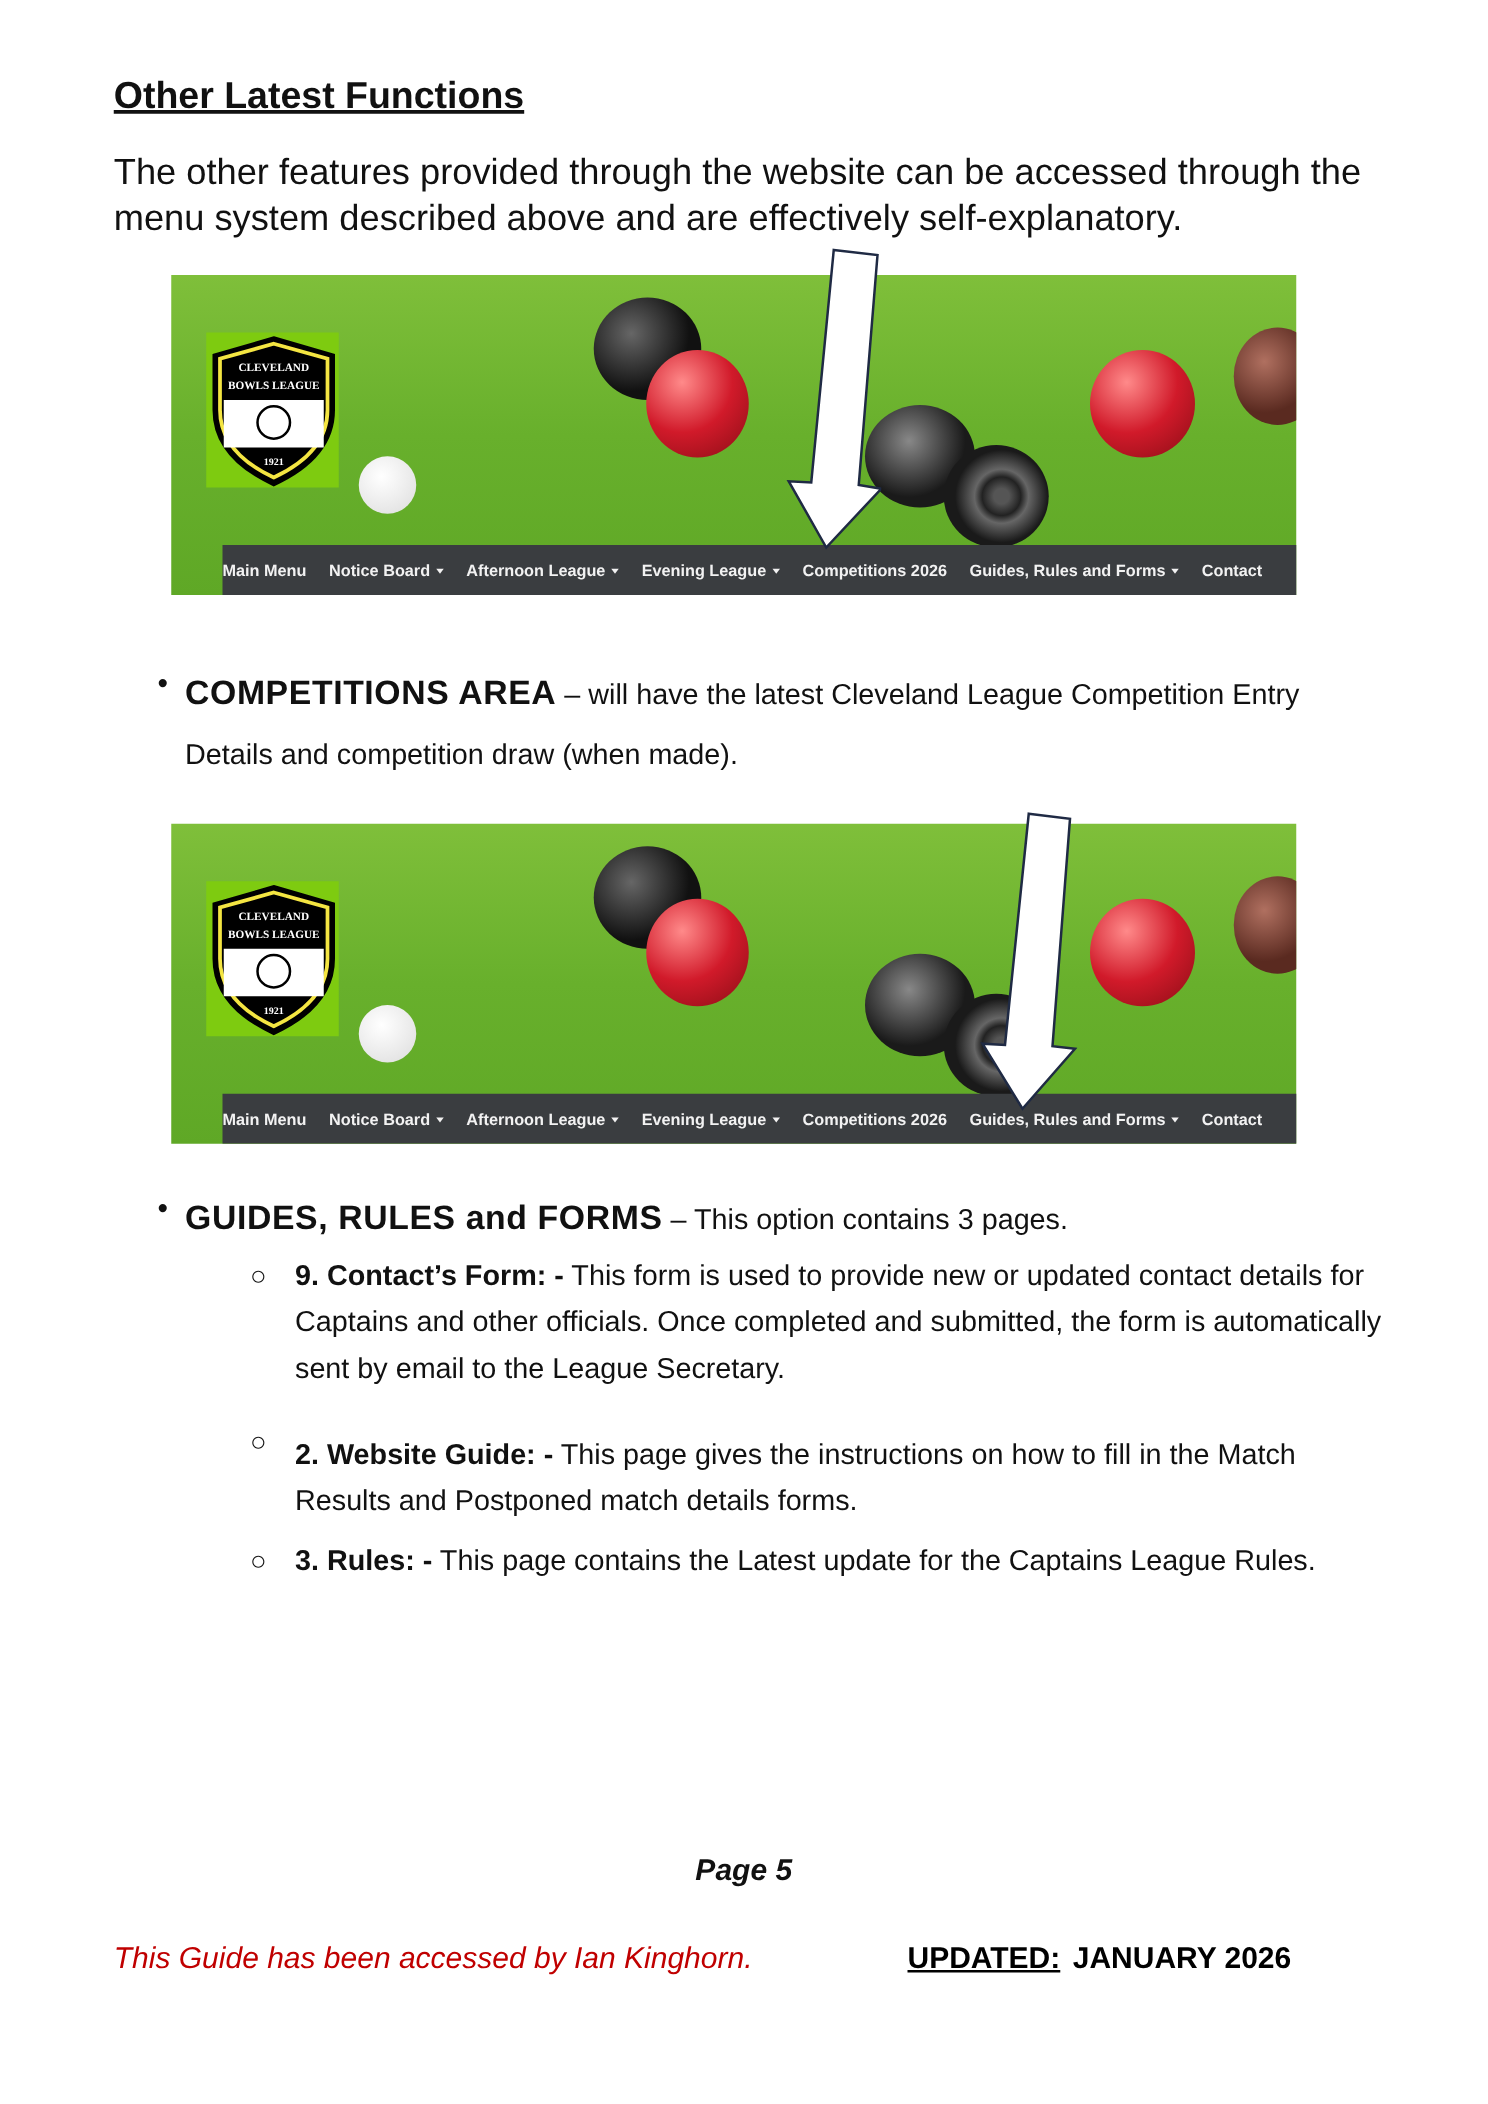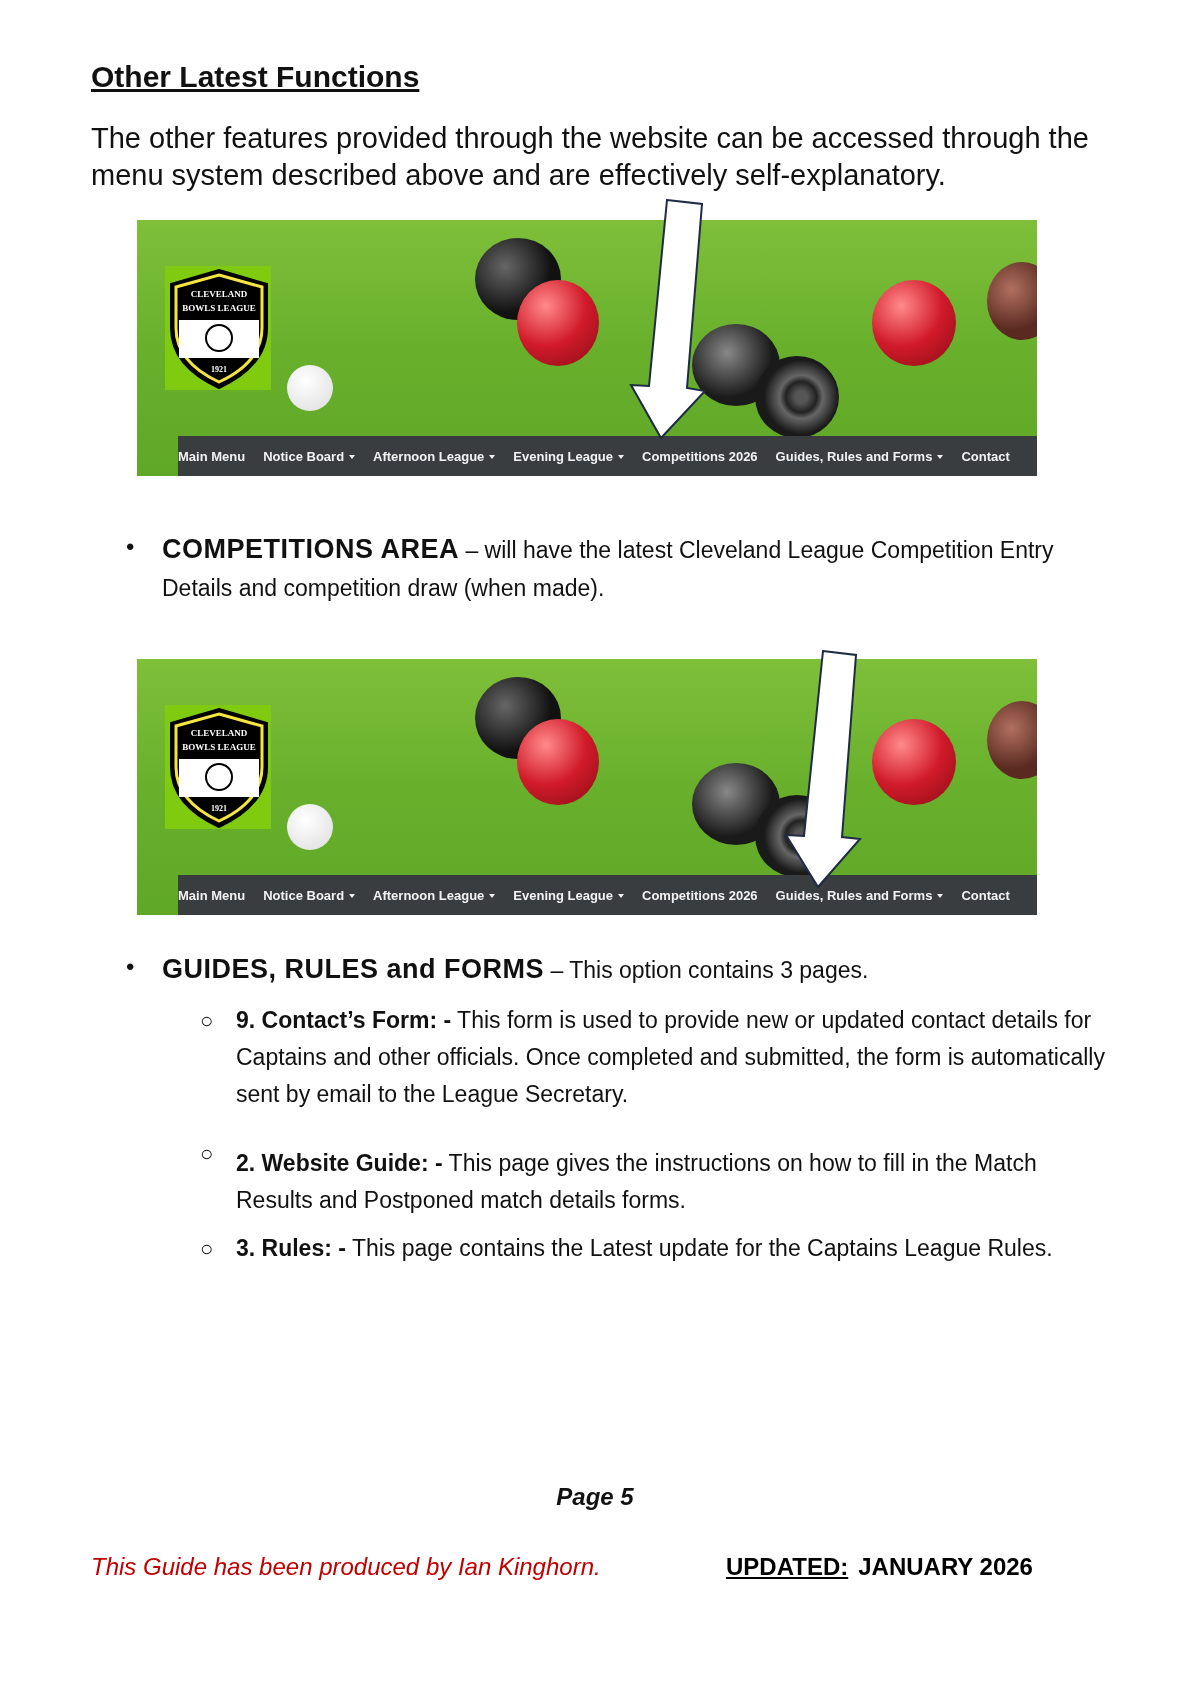--- a/index.html
+++ b/index.html
@@ -7,21 +7,21 @@
   .h1{position:absolute;left:91px;top:60px;font-size:30px;font-weight:bold;text-decoration:underline;}
   .intro{position:absolute;left:91px;top:120px;width:1000px;font-size:29px;line-height:37px;}
   .banner{position:absolute;left:137px;width:900px;height:256px;background:linear-gradient(180deg,#7fbf3a 0%,#68b02c 50%,#5fa826 100%);overflow:hidden;font-weight:bold;}
   .nav{position:absolute;left:0;bottom:0;width:100%;height:40px;background:#3a3d40;display:flex;align-items:center;padding-left:0;box-sizing:border-box;margin-left:41px;}
   .nav span{color:#f2f2f2;font-size:13px;margin-right:18px;white-space:nowrap;}
   .caret{display:inline-block;width:0;height:0;border-left:3px solid transparent;border-right:3px solid transparent;border-top:4px solid #f2f2f2;margin-left:5px;vertical-align:middle;}
   .logo-bg{position:absolute;left:28px;top:46px;width:106px;height:124px;background:#7ecb10;}
   .shield{position:absolute;left:30px;top:46px;}
   .ball{position:absolute;border-radius:50%;}
   .bullet{position:absolute;left:126px;font-size:24px;}
-  .btext{position:absolute;left:162px;width:950px;font-size:23px;line-height:38px;}
+  .btext{position:absolute;left:148px;width:950px;font-size:23px;line-height:48px;}
   .btitle{font-family:"Liberation Sans",sans-serif;font-weight:bold;font-size:27px;letter-spacing:0.5px;}
   .sub{position:absolute;left:200px;font-size:22px;}
   .stext{position:absolute;left:236px;width:880px;font-size:23px;line-height:37px;}
   .page{position:absolute;left:0;width:1190px;text-align:center;top:1483px;font-size:24px;font-weight:bold;font-style:italic;}
   .credit{position:absolute;left:91px;top:1553px;font-size:24px;font-style:italic;color:#c00000;}
   .updated{position:absolute;left:726px;top:1553px;font-size:24px;font-weight:bold;color:#000000;}
   .updated u{margin-right:10px;}
   .arrow{position:absolute;}
 </style>
 </head>
@@ -113,14 +113,14 @@
 <div class="stext" style="top:1135px;margin-top:10px;">
   <b>2. Website Guide: -</b><span> This page gives the instructions on how to fill in the Match Results and Postponed match details forms.</span>
 </div>
 
 <div class="sub" style="top:1236px;">○</div>
 <div class="stext" style="top:1230px;">
   <b>3. Rules: -</b><span> This page contains the Latest update for the Captains League Rules.</span>
 </div>
 
 <div class="page">Page 5</div>
-<div class="credit">This Guide has been produced by Ian Kinghorn.</div>
+<div class="credit">This Guide has been accessed by Ian Kinghorn.</div>
 <div class="updated"><u>UPDATED:</u><span>JANUARY 2026</span></div>
 
 </body></html>

